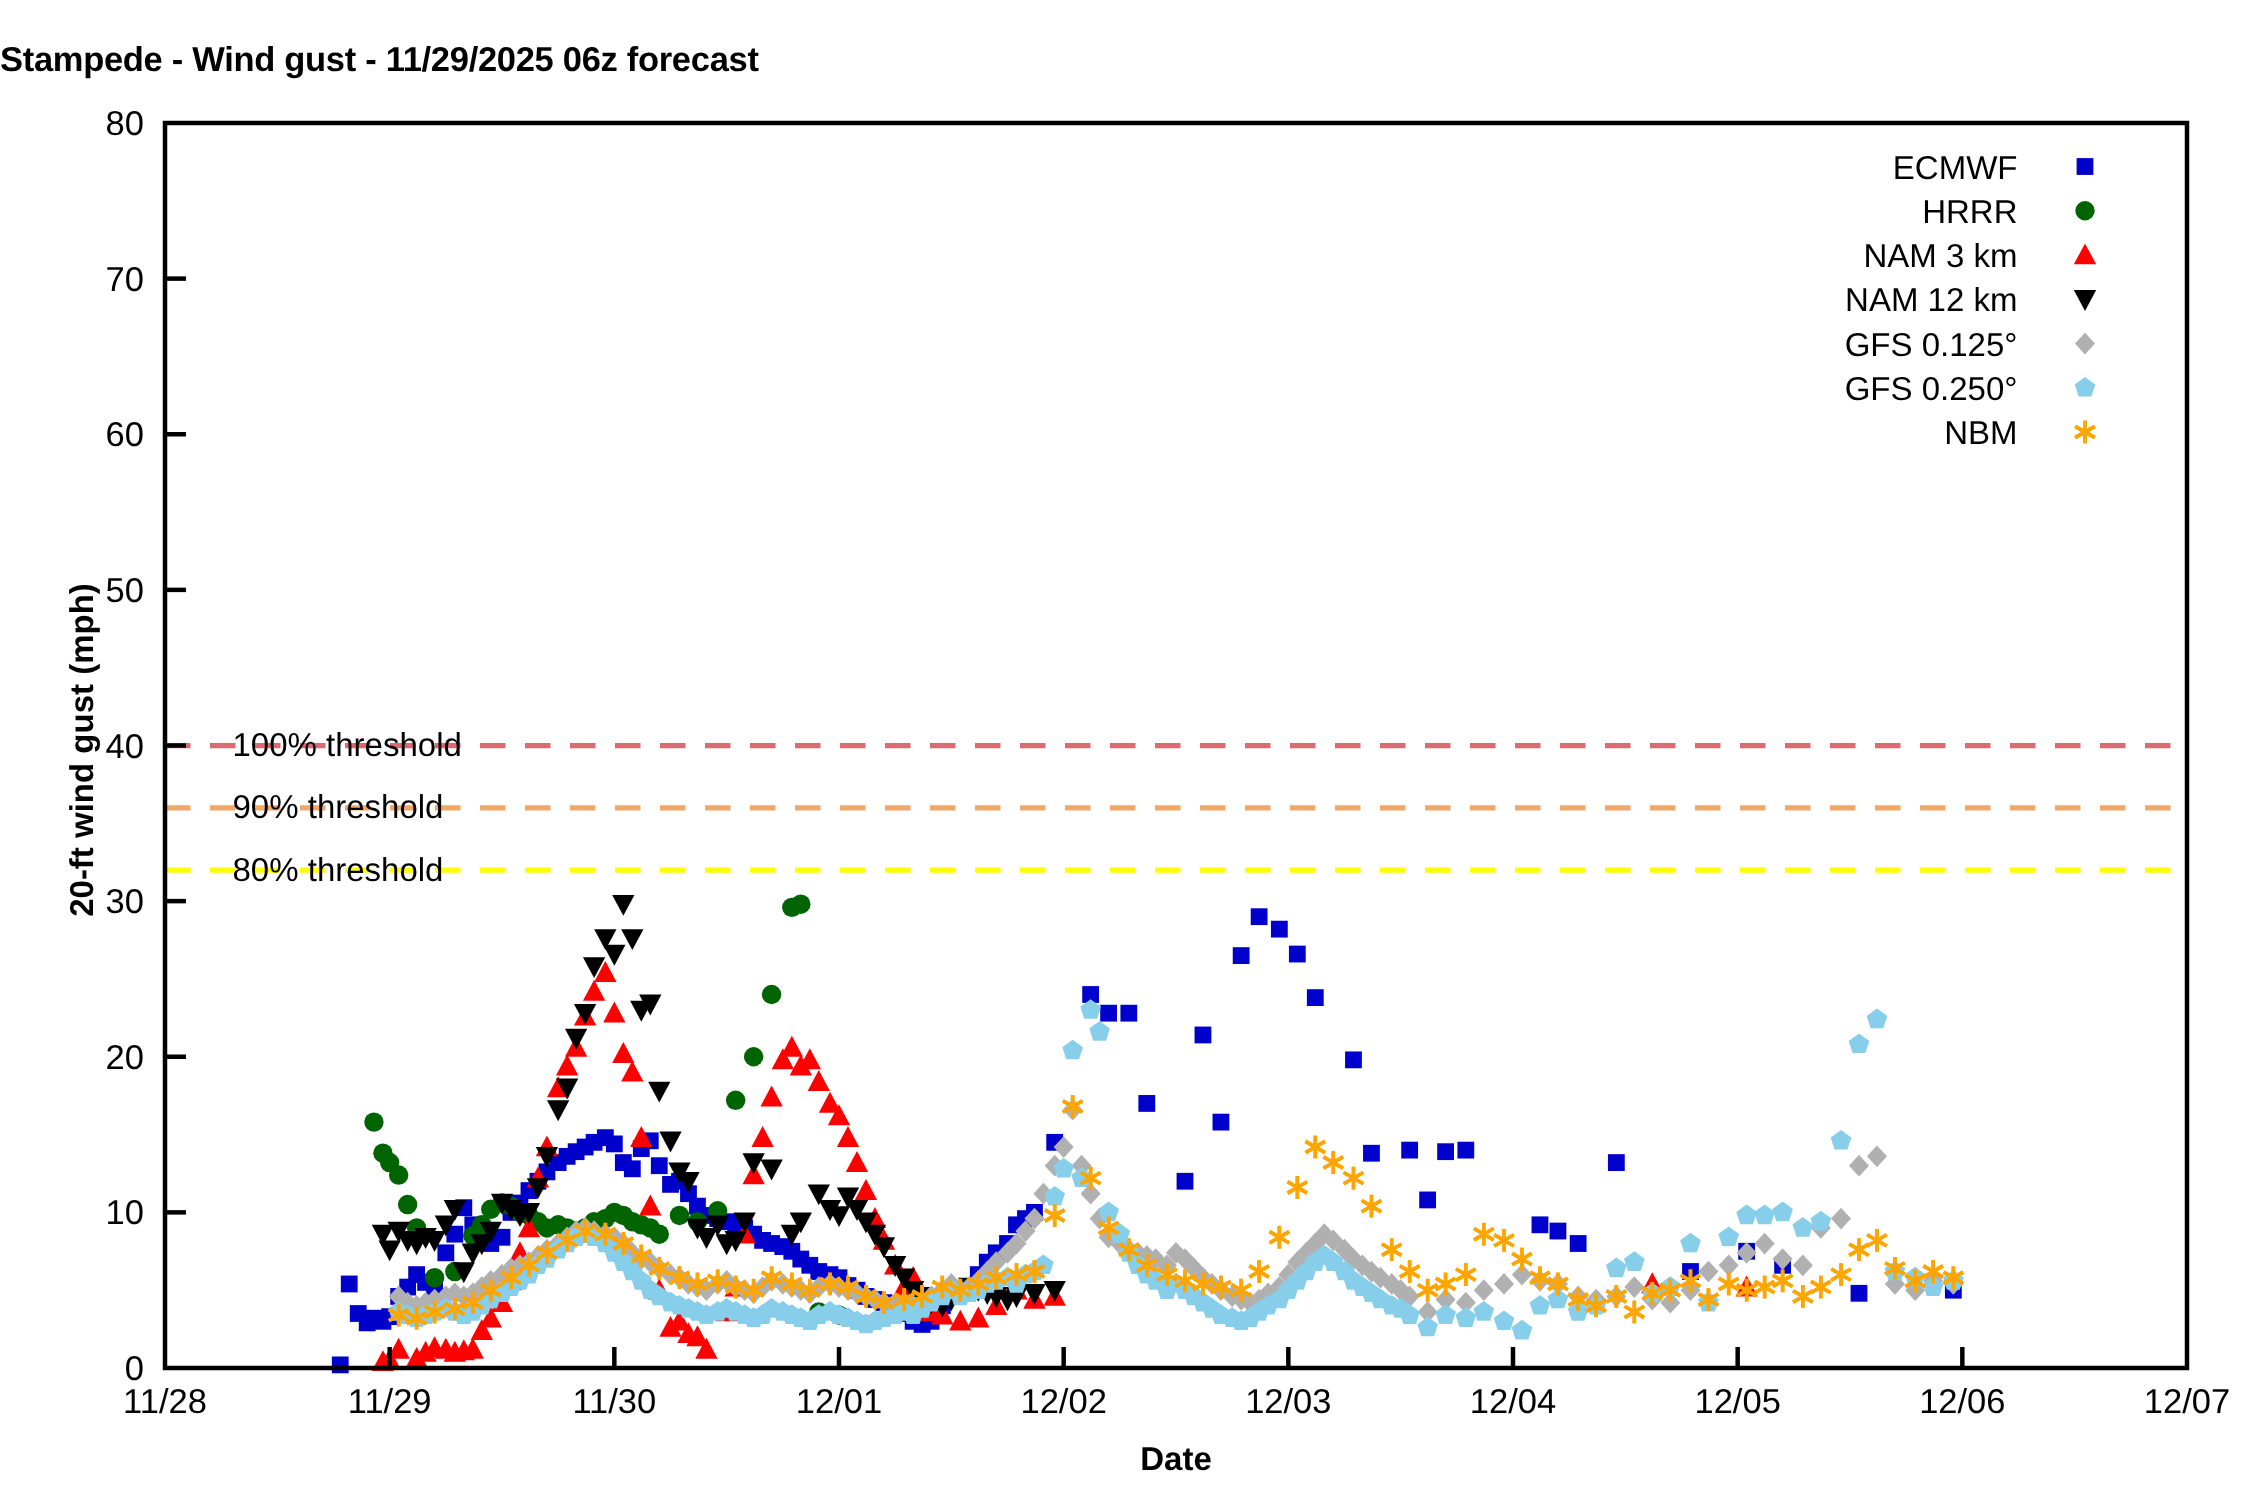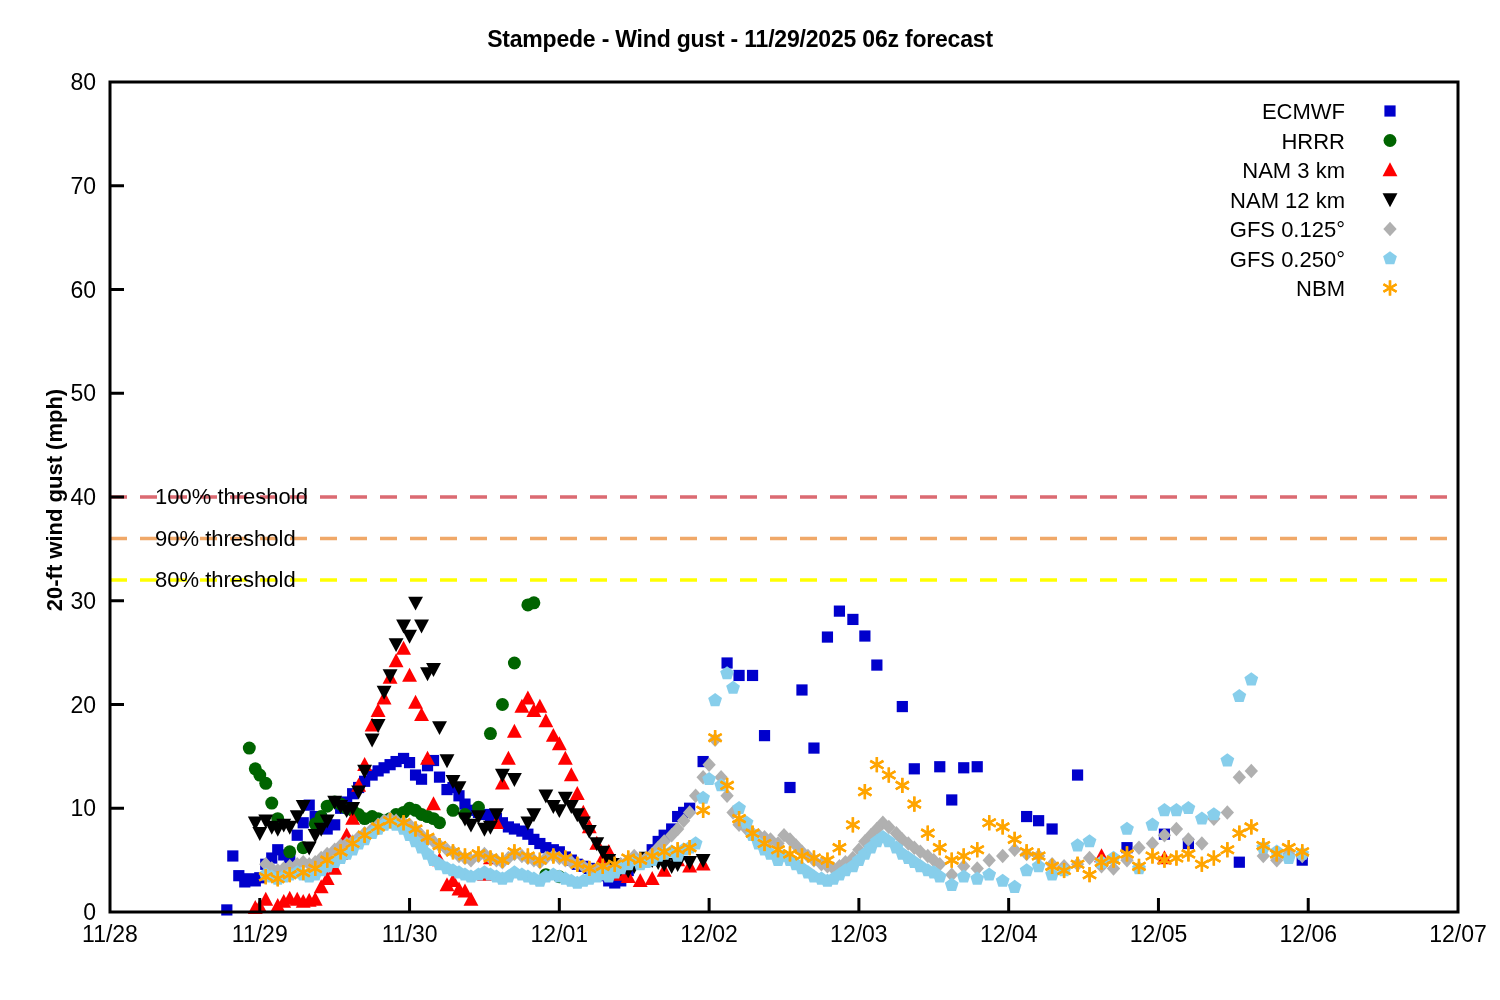--- a/index.html
+++ b/index.html
@@ -18,26 +18,25 @@
     position: absolute;
     left: 0; top: 0;
     width: 1500px;
     height: 1000px;
   }
   .chart-title {
     position: absolute;
     left: 0;
     top: 26px;
     width: 1384px;
-    text-align: center;
+    text-align: left;
     font-size: 23px;
     font-weight: bold;
     color: #000000;
     letter-spacing: -0.2px;
-    padding-left: 48px;
   }
   .ylabel {
     position: absolute;
     left: -360px;
     top: 487px;
     width: 830px;
     text-align: center;
     transform: rotate(-90deg);
     transform-origin: center center;
     font-size: 22px;
@@ -85,20 +84,21 @@
 </style>
 </head>
 <body>
 
 <div id="root">
 
   <div class="chart-title">Stampede - Wind gust - 11/29/2025 06z forecast</div>
 
   <div class="ylabel">20-ft wind gust (mph)</div>
 
+  <div class="xlabel">Date</div>
 
   <svg id="plotsvg" width="1500" height="1000">
     <g id="threshold-lines">
         <line x1="110" y1="497" x2="1458" y2="497" stroke="#DB6A72" stroke-width="3.5" stroke-dasharray="17,13"></line>
         <line x1="110" y1="538.5" x2="1458" y2="538.5" stroke="#F0A868" stroke-width="3.5" stroke-dasharray="17,13"></line>
         <line x1="110" y1="580" x2="1458" y2="580" stroke="#FFFF00" stroke-width="3.5" stroke-dasharray="17,13"></line>
       </g>
     <g id="data-layer">
         <g>
           <rect x="221.22666666666666" y="904.3249999999999" width="11.2" height="11.2" fill="#0000CC"></rect>

